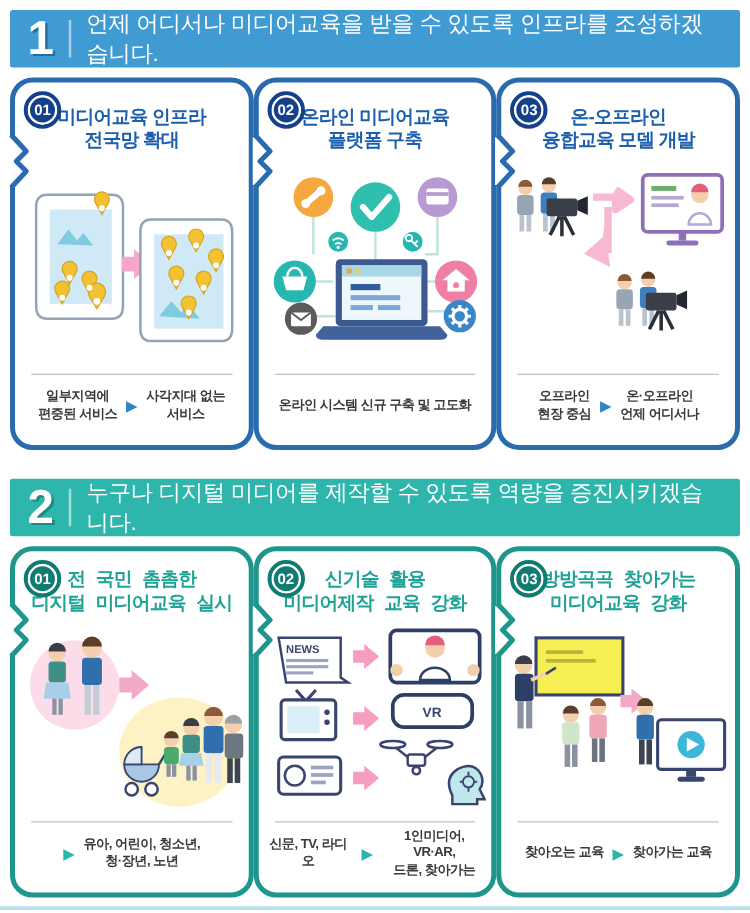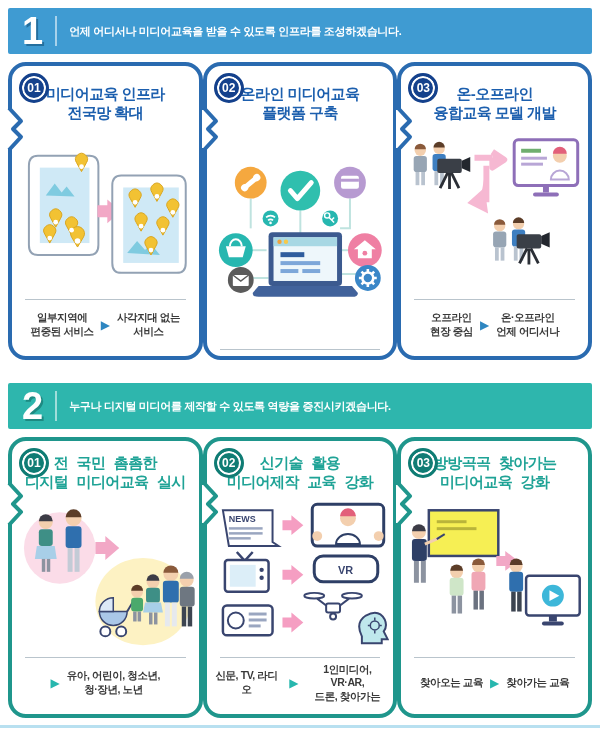--- a/index.html
+++ b/index.html
@@ -6,21 +6,21 @@
   body { font-family:"Liberation Sans","DejaVu Sans",sans-serif; background:#fff; }
   .page { position:relative; width:600px; height:730px; background:#fff; padding:8px; overflow:hidden; }
 
   
   .sec-blue { --accent:#3f9bd2; --dark:#14418c; --border:#2a6bb0; --title:#1c5fae; --arrow:#2e86c1; --shadow:#246f9e; }
   .sec-teal { --accent:#2eb6ad; --dark:#0f7c74; --border:#1f968c; --title:#1fa396; --arrow:#27b7ae; --shadow:#1d8a82; }
 
   .sec-header { display:flex; align-items:center; height:46px; background:var(--accent); border-radius:2px; padding:0 14px; margin-bottom:8px; }
   .sec-num { color:#fff; font-size:38px; font-weight:bold; line-height:1; text-shadow:2px 2px 0 var(--shadow); margin-right:12px; }
   .sec-vline { width:2px; height:30px; background:rgba(255,255,255,.55); margin-right:12px; }
-  .sec-headline { color:#fff; font-size:11px; font-weight:bold; letter-spacing:-0.3px; }
+  .sec-headline { color:#fff; font-size:18px; font-weight:normal; letter-spacing:-0.3px; }
 
   .cards { display:flex; gap:0; }
   .card { position:relative; flex:1; background:#fff; border:4px solid var(--border); border-radius:18px; display:flex; flex-direction:column; padding-bottom:6px; }
   .cards-1 .card { height:298px; }
   .cards-2 .card { height:281px; }
 
   .badge { position:absolute; top:7px; left:7px; width:30px; height:30px; border-radius:50%; background:var(--dark); border:3px solid var(--dark); box-shadow:inset 0 0 0 2px #fff; color:#fff; font-size:12px; font-weight:bold; display:flex; align-items:center; justify-content:center; z-index:2; }
 
   .notch { position:absolute; left:-5px; top:40px; width:20px; height:46px; z-index:1; }
 
@@ -192,20 +192,23 @@
                 <circle cx="75.5" cy="81.5" r="2.2" fill="#f6c94a"></circle>
               <rect x="70" y="92" width="24" height="5" fill="#2f5d9e"></rect>
               <rect x="70" y="101" width="40" height="4" fill="#7da7d9"></rect>
               <rect x="70" y="109" width="18" height="4" fill="#7da7d9"></rect>
                 <rect x="92" y="109" width="18" height="4" fill="#7da7d9"></rect>
               <path d="M48 126 h94 l6 7 q0 4 -6 4 h-94 q-6 0 -6 -4 z" fill="#41629b"></path>
             </g>
           </svg>
         </div>
         <div class="divider"></div>
+        <div class="caption">
+          <span class="cap-text">온라인 시스템 신규 구축 및 고도화</span>
+        </div>
       </div>
 
       <div class="card">
         <svg class="notch" viewBox="0 0 20 46">
           <rect x="0" y="4" width="7" height="38" fill="#fff"></rect>
           <path d="M2 2 L14 15 L6 23 L14 31 L2 44" fill="#fff" stroke="#2a6bb0" stroke-width="4" stroke-linejoin="round"></path>
         </svg>
         <span class="badge">03</span>
         <div class="card-title">온-오프라인
 융합교육 모델 개발</div>

